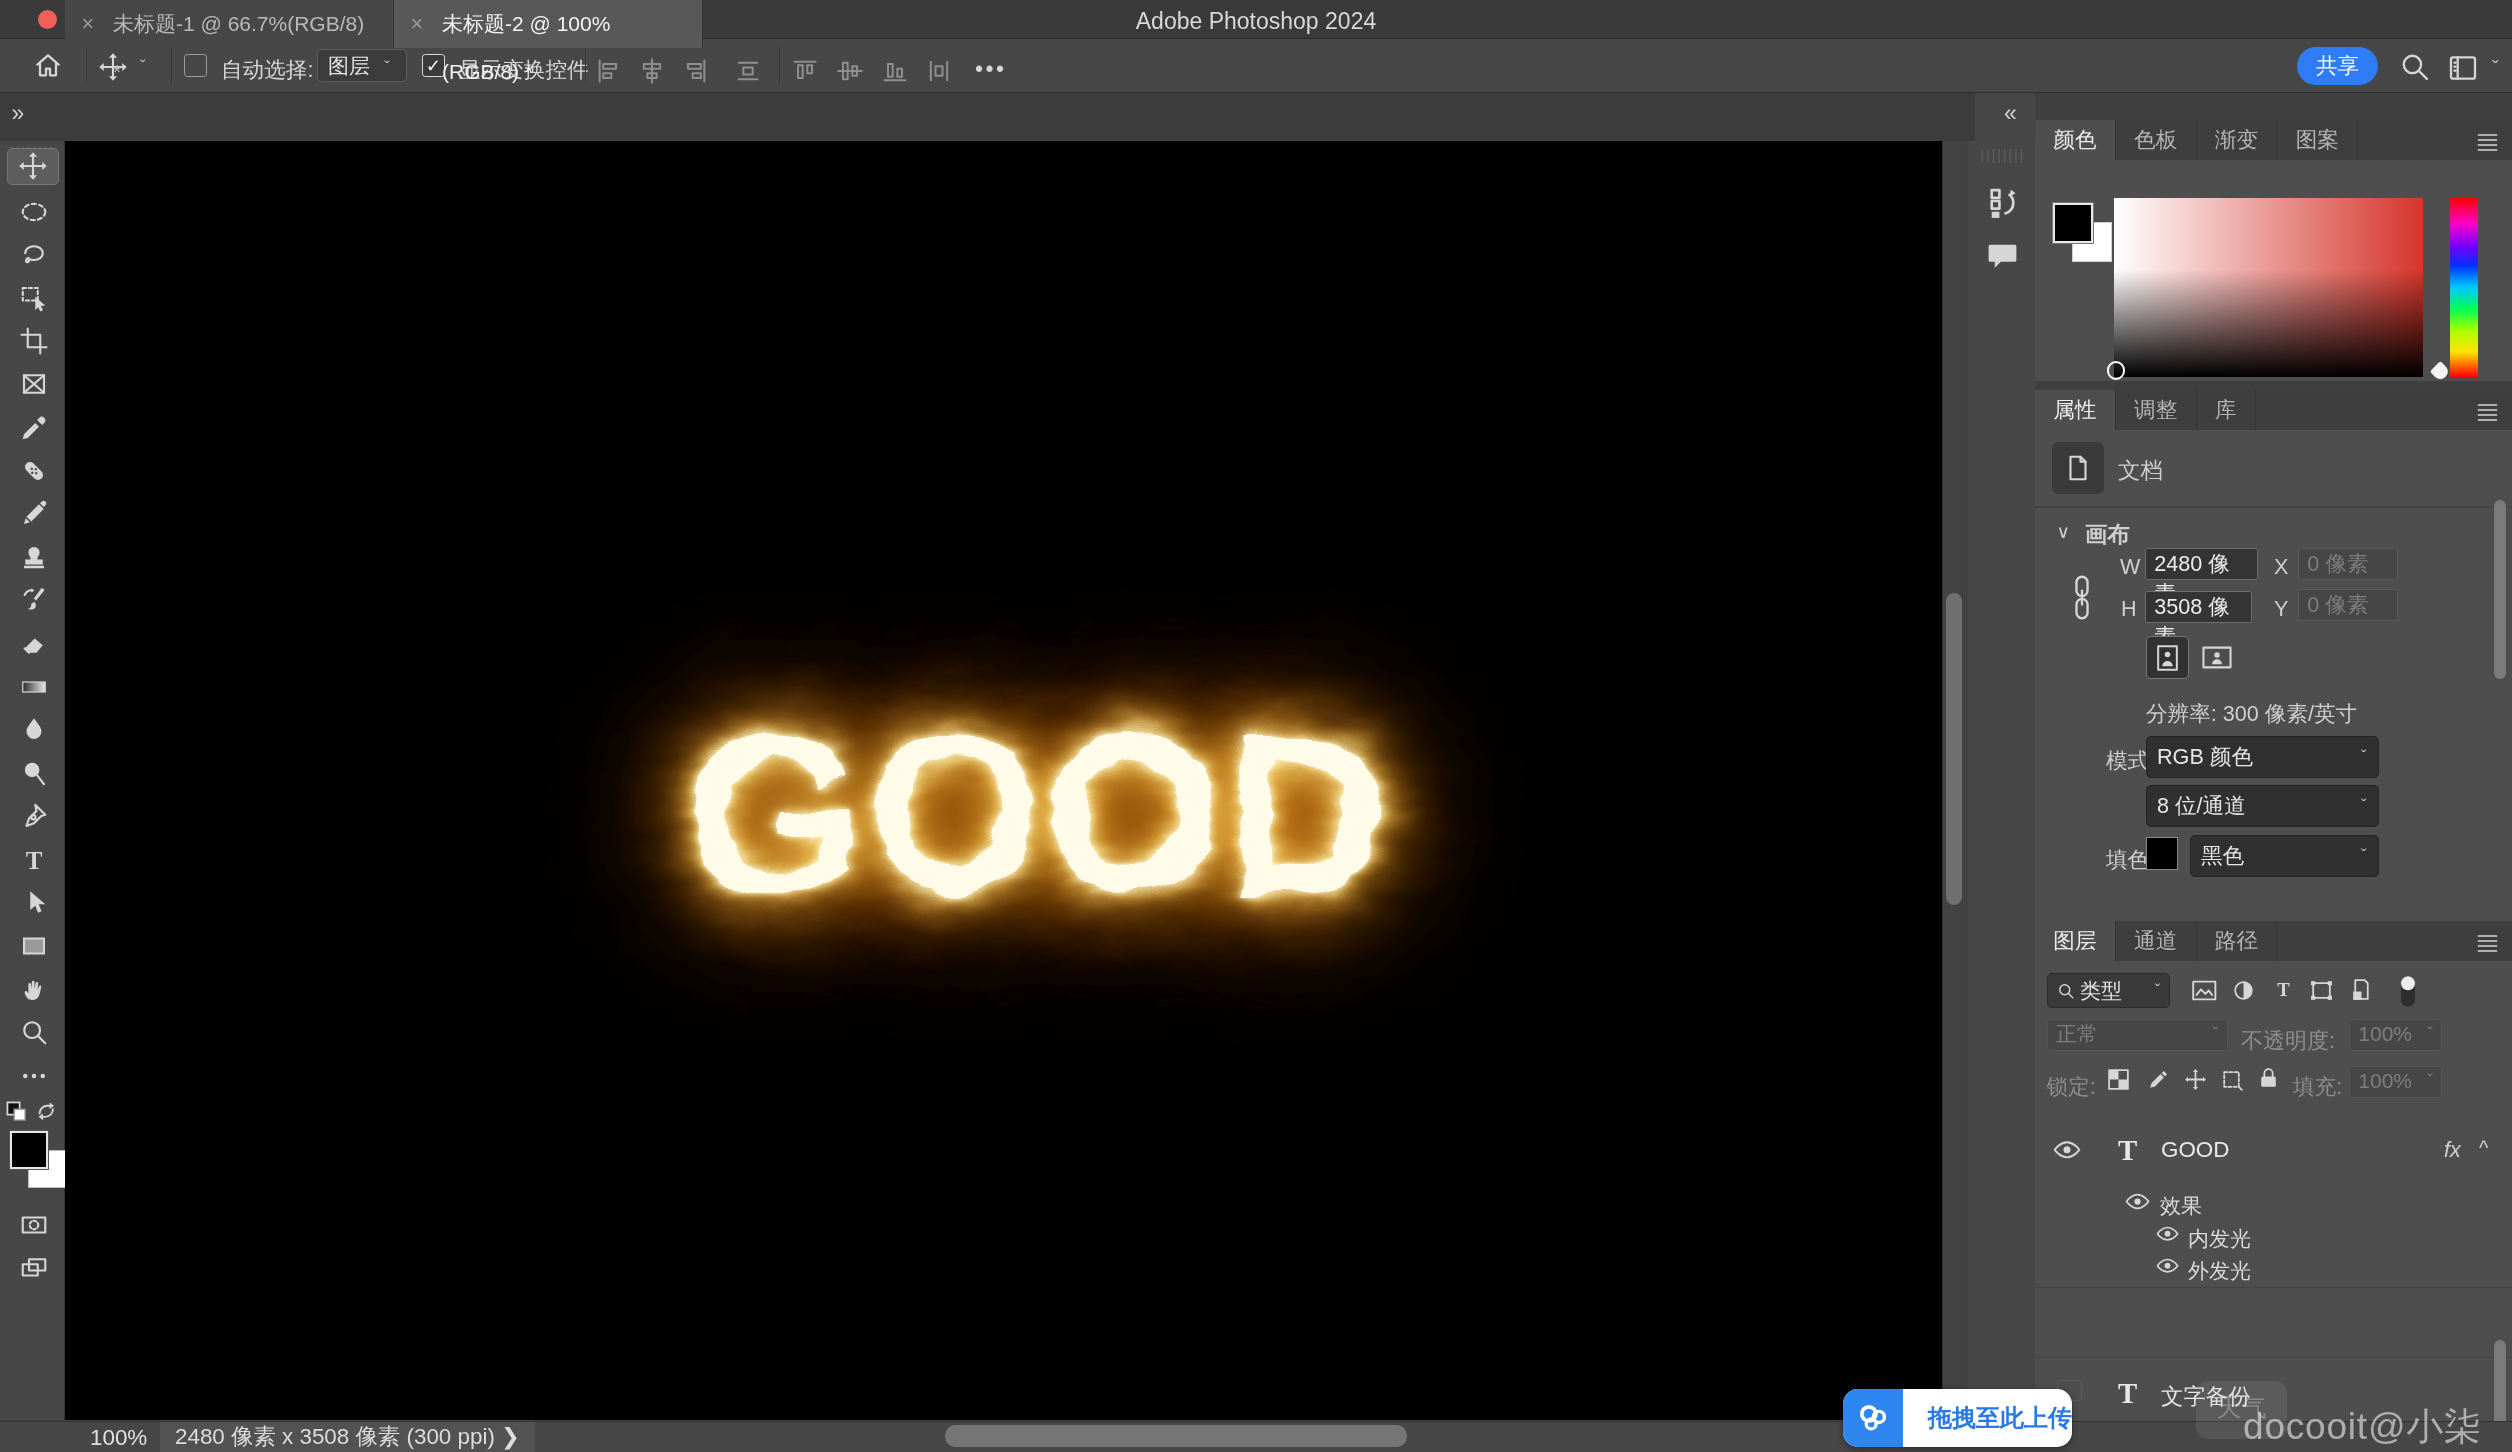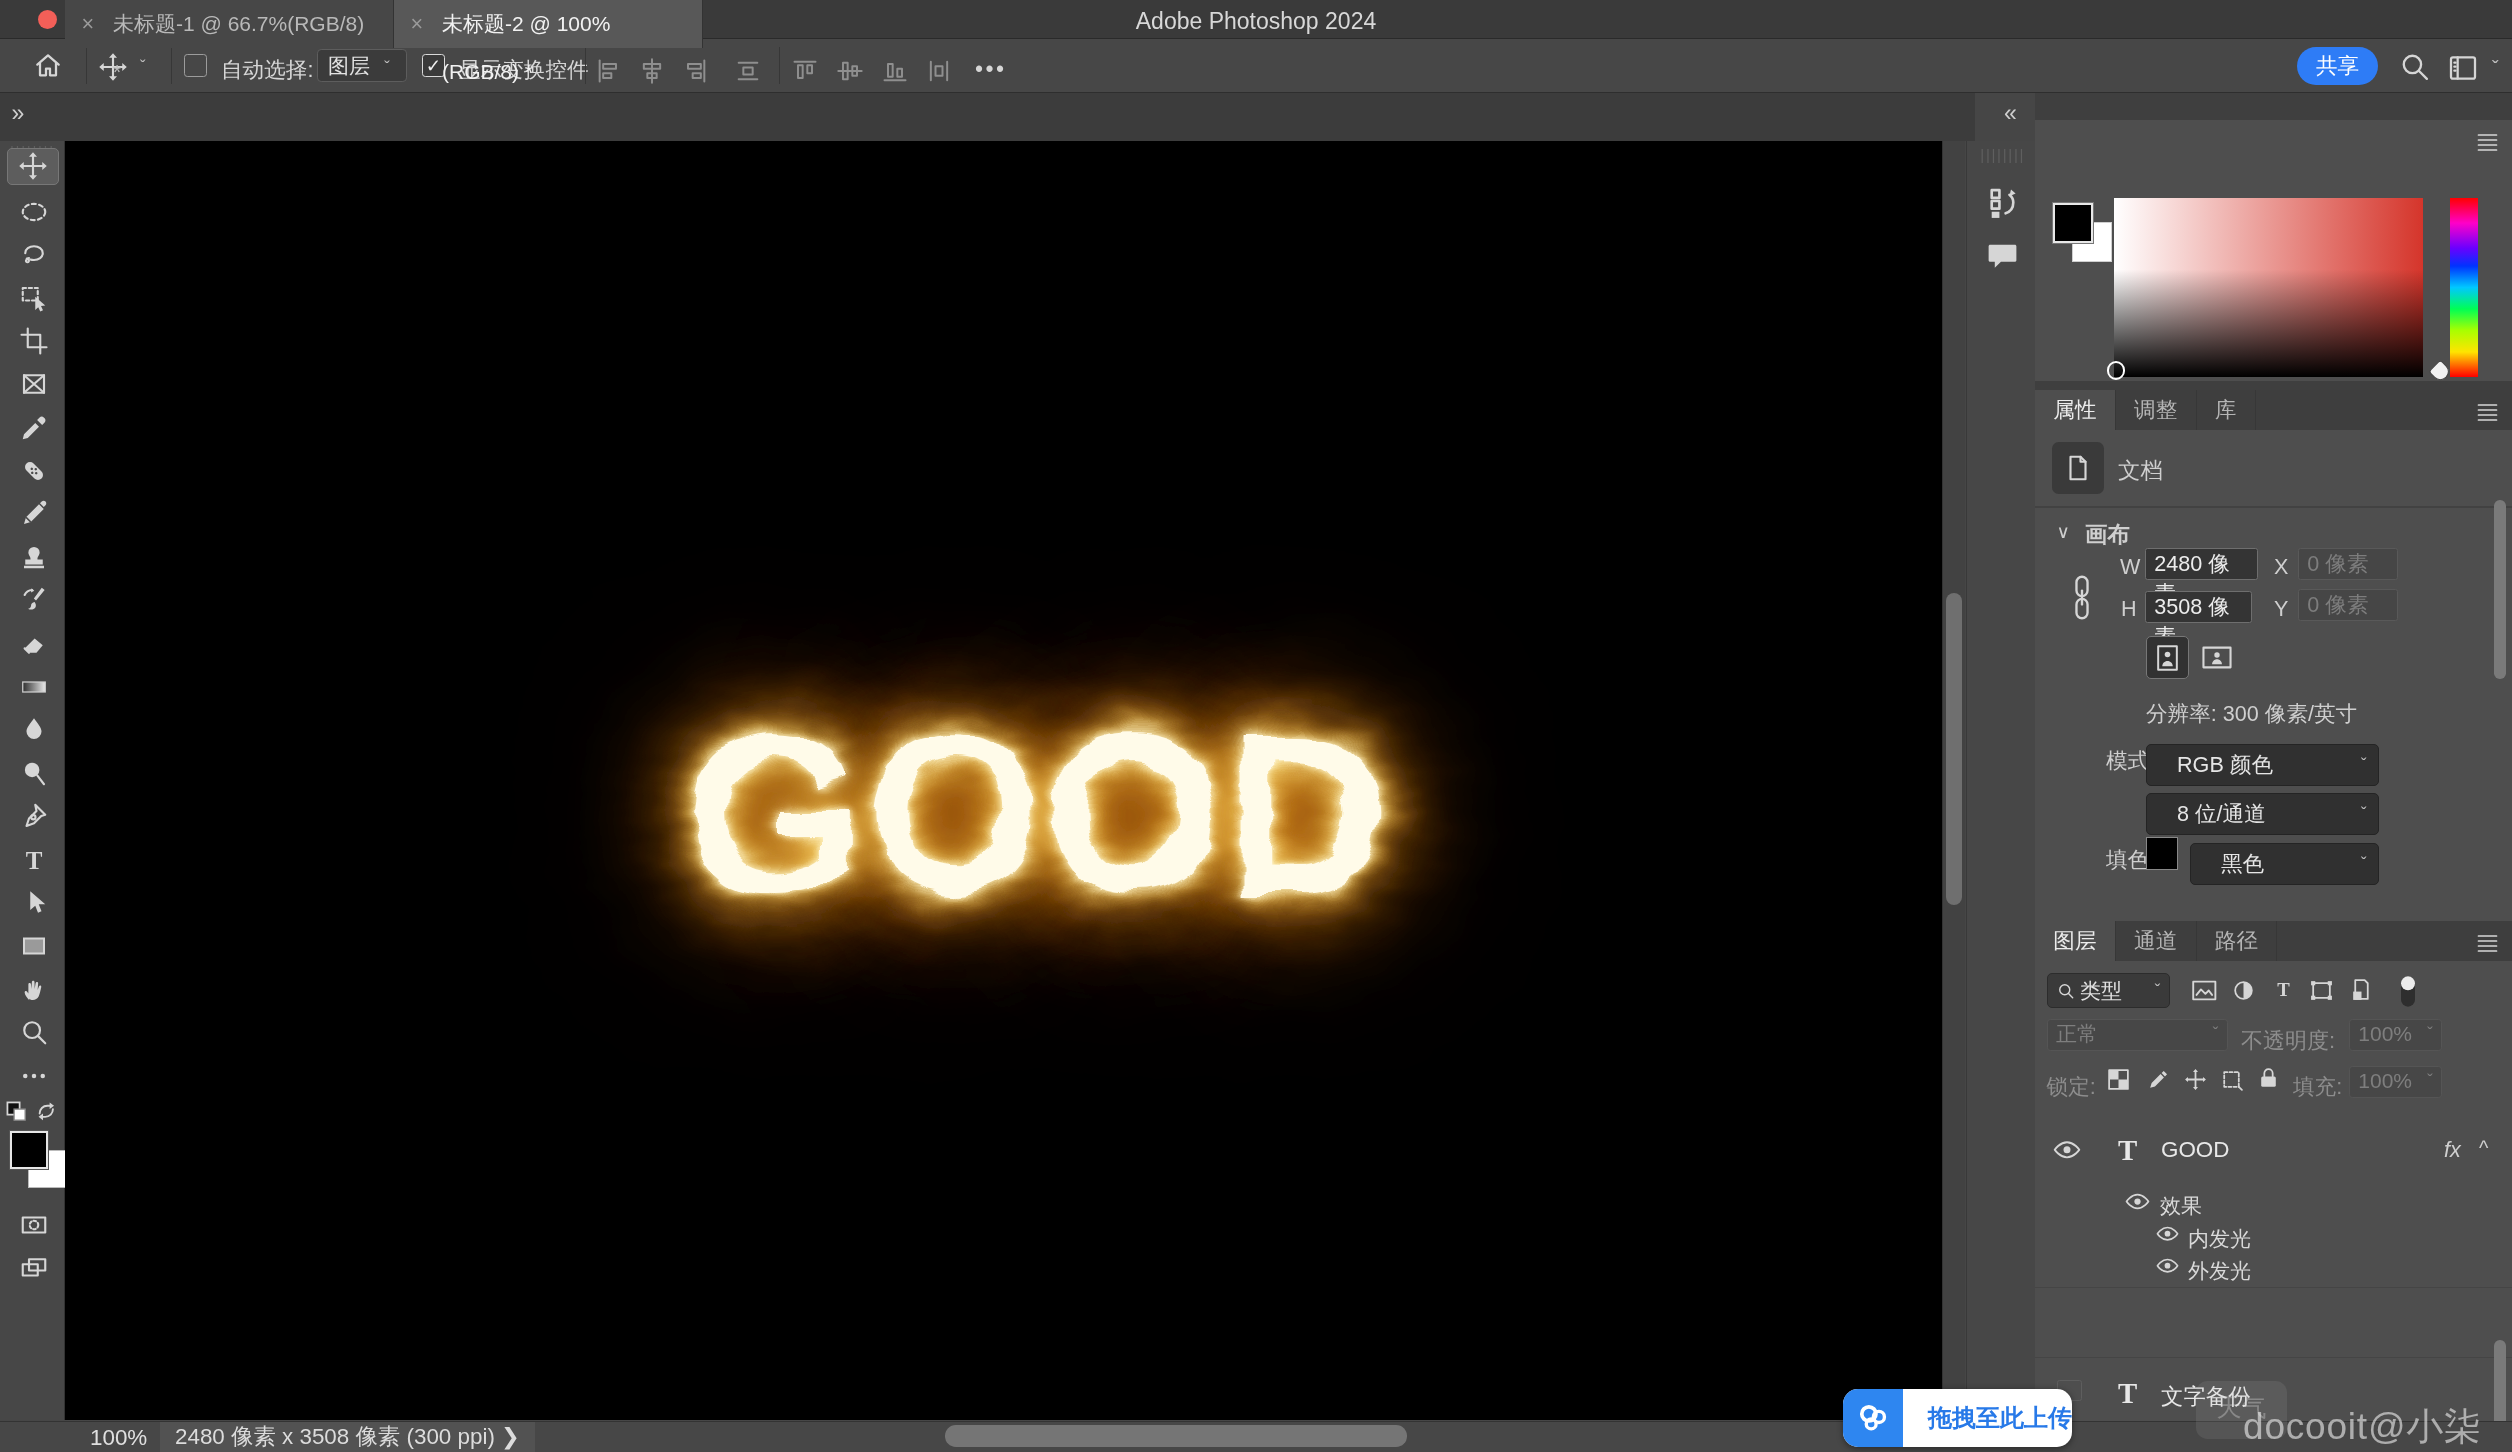--- a/index.html
+++ b/index.html
@@ -66,21 +66,21 @@
 
   
   #rightdock { left:2035px; top:93px; width:477px; height:1359px; background:#3f3f3f; }
   .pgroup { left:0; width:477px; background:#4e4e4e; }
   .ptabs { height:40px; background:#3e3e3e; display:flex; }
   .ptab { height:40px; padding:0 18.3px; font-size:21.6px; line-height:40px; color:#b5b5b5; border-right:0.8px solid #373737; }
   .ptab.active { background:#4e4e4e; color:#ececec; }
   .hamb { position:absolute; right:11.6px; top:11.6px; }
   .field { background:#343434; border:0.8px solid #6e6e6e; border-radius:2.5px; color:#ececec; font-size:21.6px; text-align:left; padding:0 8.3px; line-height:30px; height:32px; }
   .field.disabled { background:#464646; border-color:#595959; color:#7d7d7d; }
-  .pdrop { background:#303030; border:0.8px solid #242424; border-radius:5px; color:#e6e6e6; font-size:21.6px; height:42px; line-height:40px; padding:0 30px;margin-top:8px; }
+  .pdrop { background:#303030; border:0.8px solid #242424; border-radius:5px; color:#e6e6e6; font-size:21.6px; height:42px; line-height:40px; padding:0 10px; }
   .pdrop .dd-chev { position:absolute; right:11.6px; top:0; }
   .plabel { font-size:21.6px; color:#cfcfcf; }
   .scrollpill { width:11.6px; background:#7a7a7a; border-radius:5.8px; }
 
   
   #colorgroup { top:27.4px; height:261px; }
   #sv-box { left:79px; top:78px; width:309px; height:179px;
     background: linear-gradient(to top, #000, rgba(0,0,0,0) 60%),
                 linear-gradient(to right, #fff, #d5352b); }
   #sv-cursor { left:-7.5px; top:163px; width:18.3px; height:18.3px; border:2.5px solid #fff; border-radius:50%; }
@@ -449,20 +449,26 @@
     <div class="abs" style="left:16.6px;top:96px">
       <svg width="37" height="37" viewBox="0 0 24 24">
           <path class="fillc" d="M4 5h16c.6 0 1 .4 1 1v9c0 .6-.4 1-1 1h-9l-4 4v-4H4c-.6 0-1-.4-1-1V6c0-.6.4-1 1-1z"></path>
         </svg>
     </div>
   </div>
 
   <div id="rightdock" class="abs">
 
     <div id="colorgroup" class="abs pgroup">
+      <div class="ptabs">
+        <div class="ptab active">颜色</div>
+        <div class="ptab">色板</div>
+        <div class="ptab">渐变</div>
+        <div class="ptab">图案</div>
+      </div>
       <div class="hamb">
         <svg width="25" height="20" viewBox="0 0 24 20">
             <path class="ic" d="M3 3h18M3 8h18M3 13h18M3 18h18"></path>
           </svg>
       </div>
       <div class="abs swatch-bg" style="left:37px;top:102px"></div>
       <div class="abs swatch-fg" style="left:18.3px;top:83px"></div>
       <div id="sv-box" class="abs">
         <div id="sv-cursor" class="abs"></div>
       </div>

